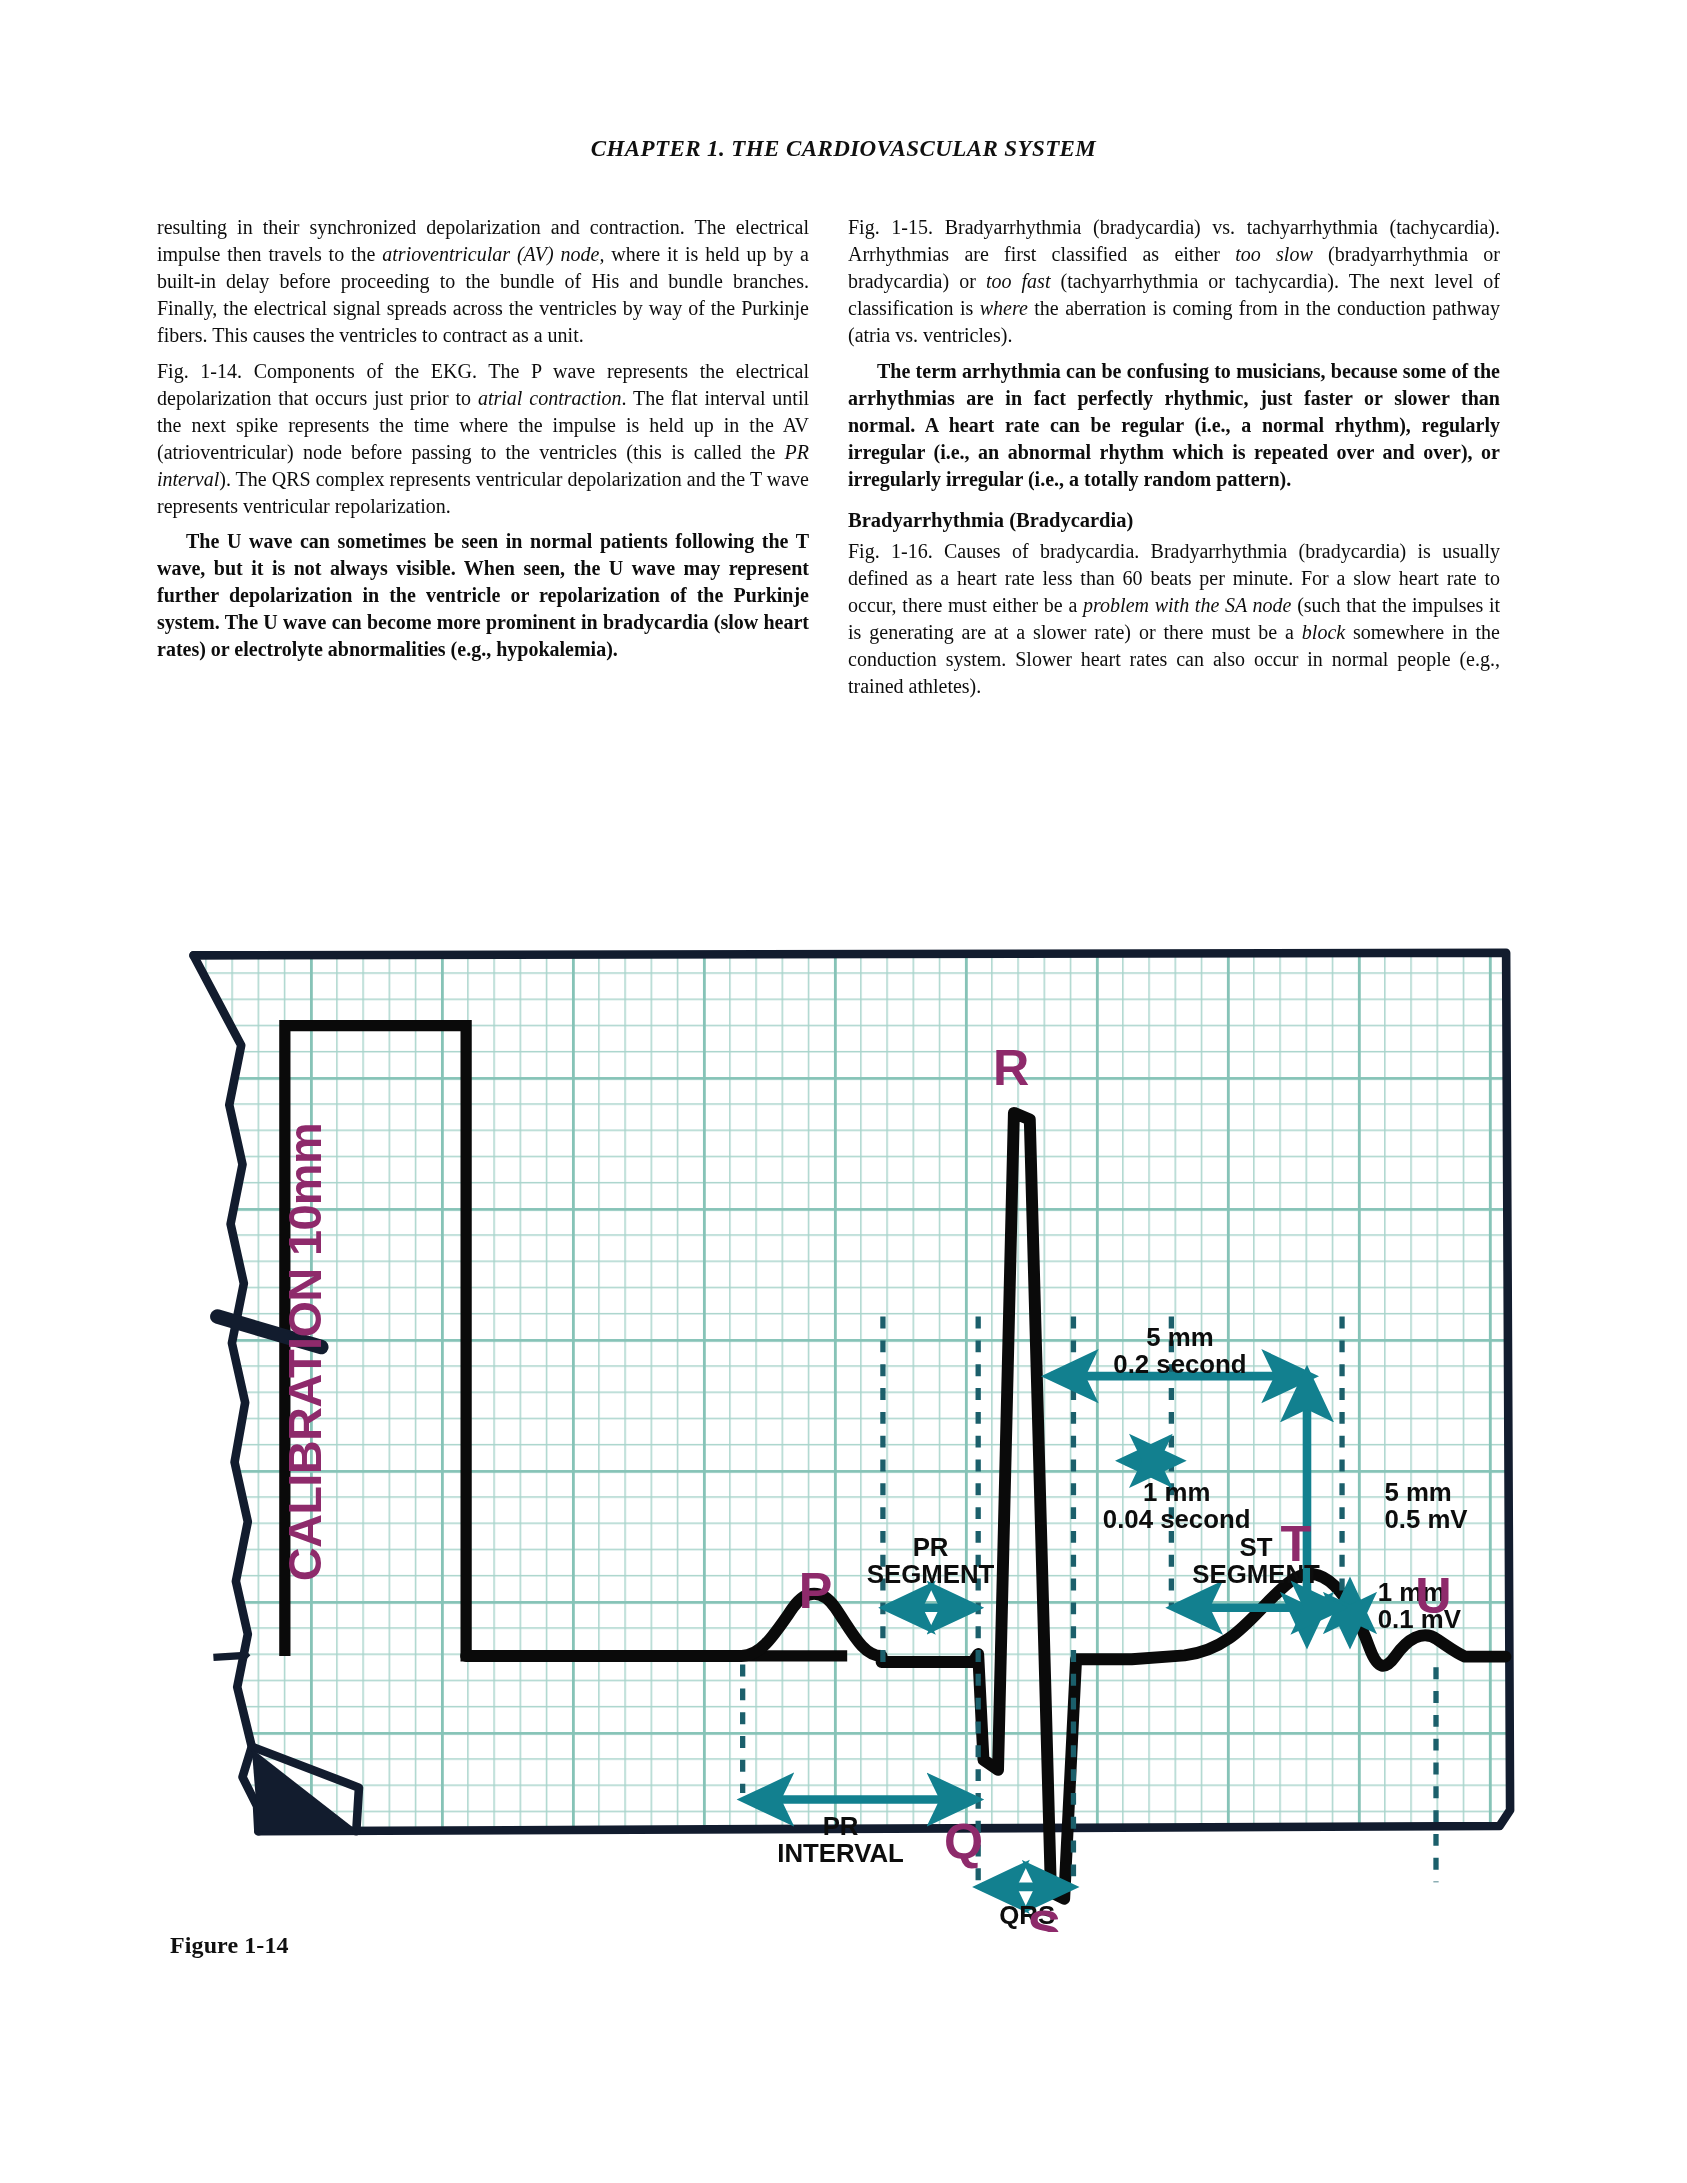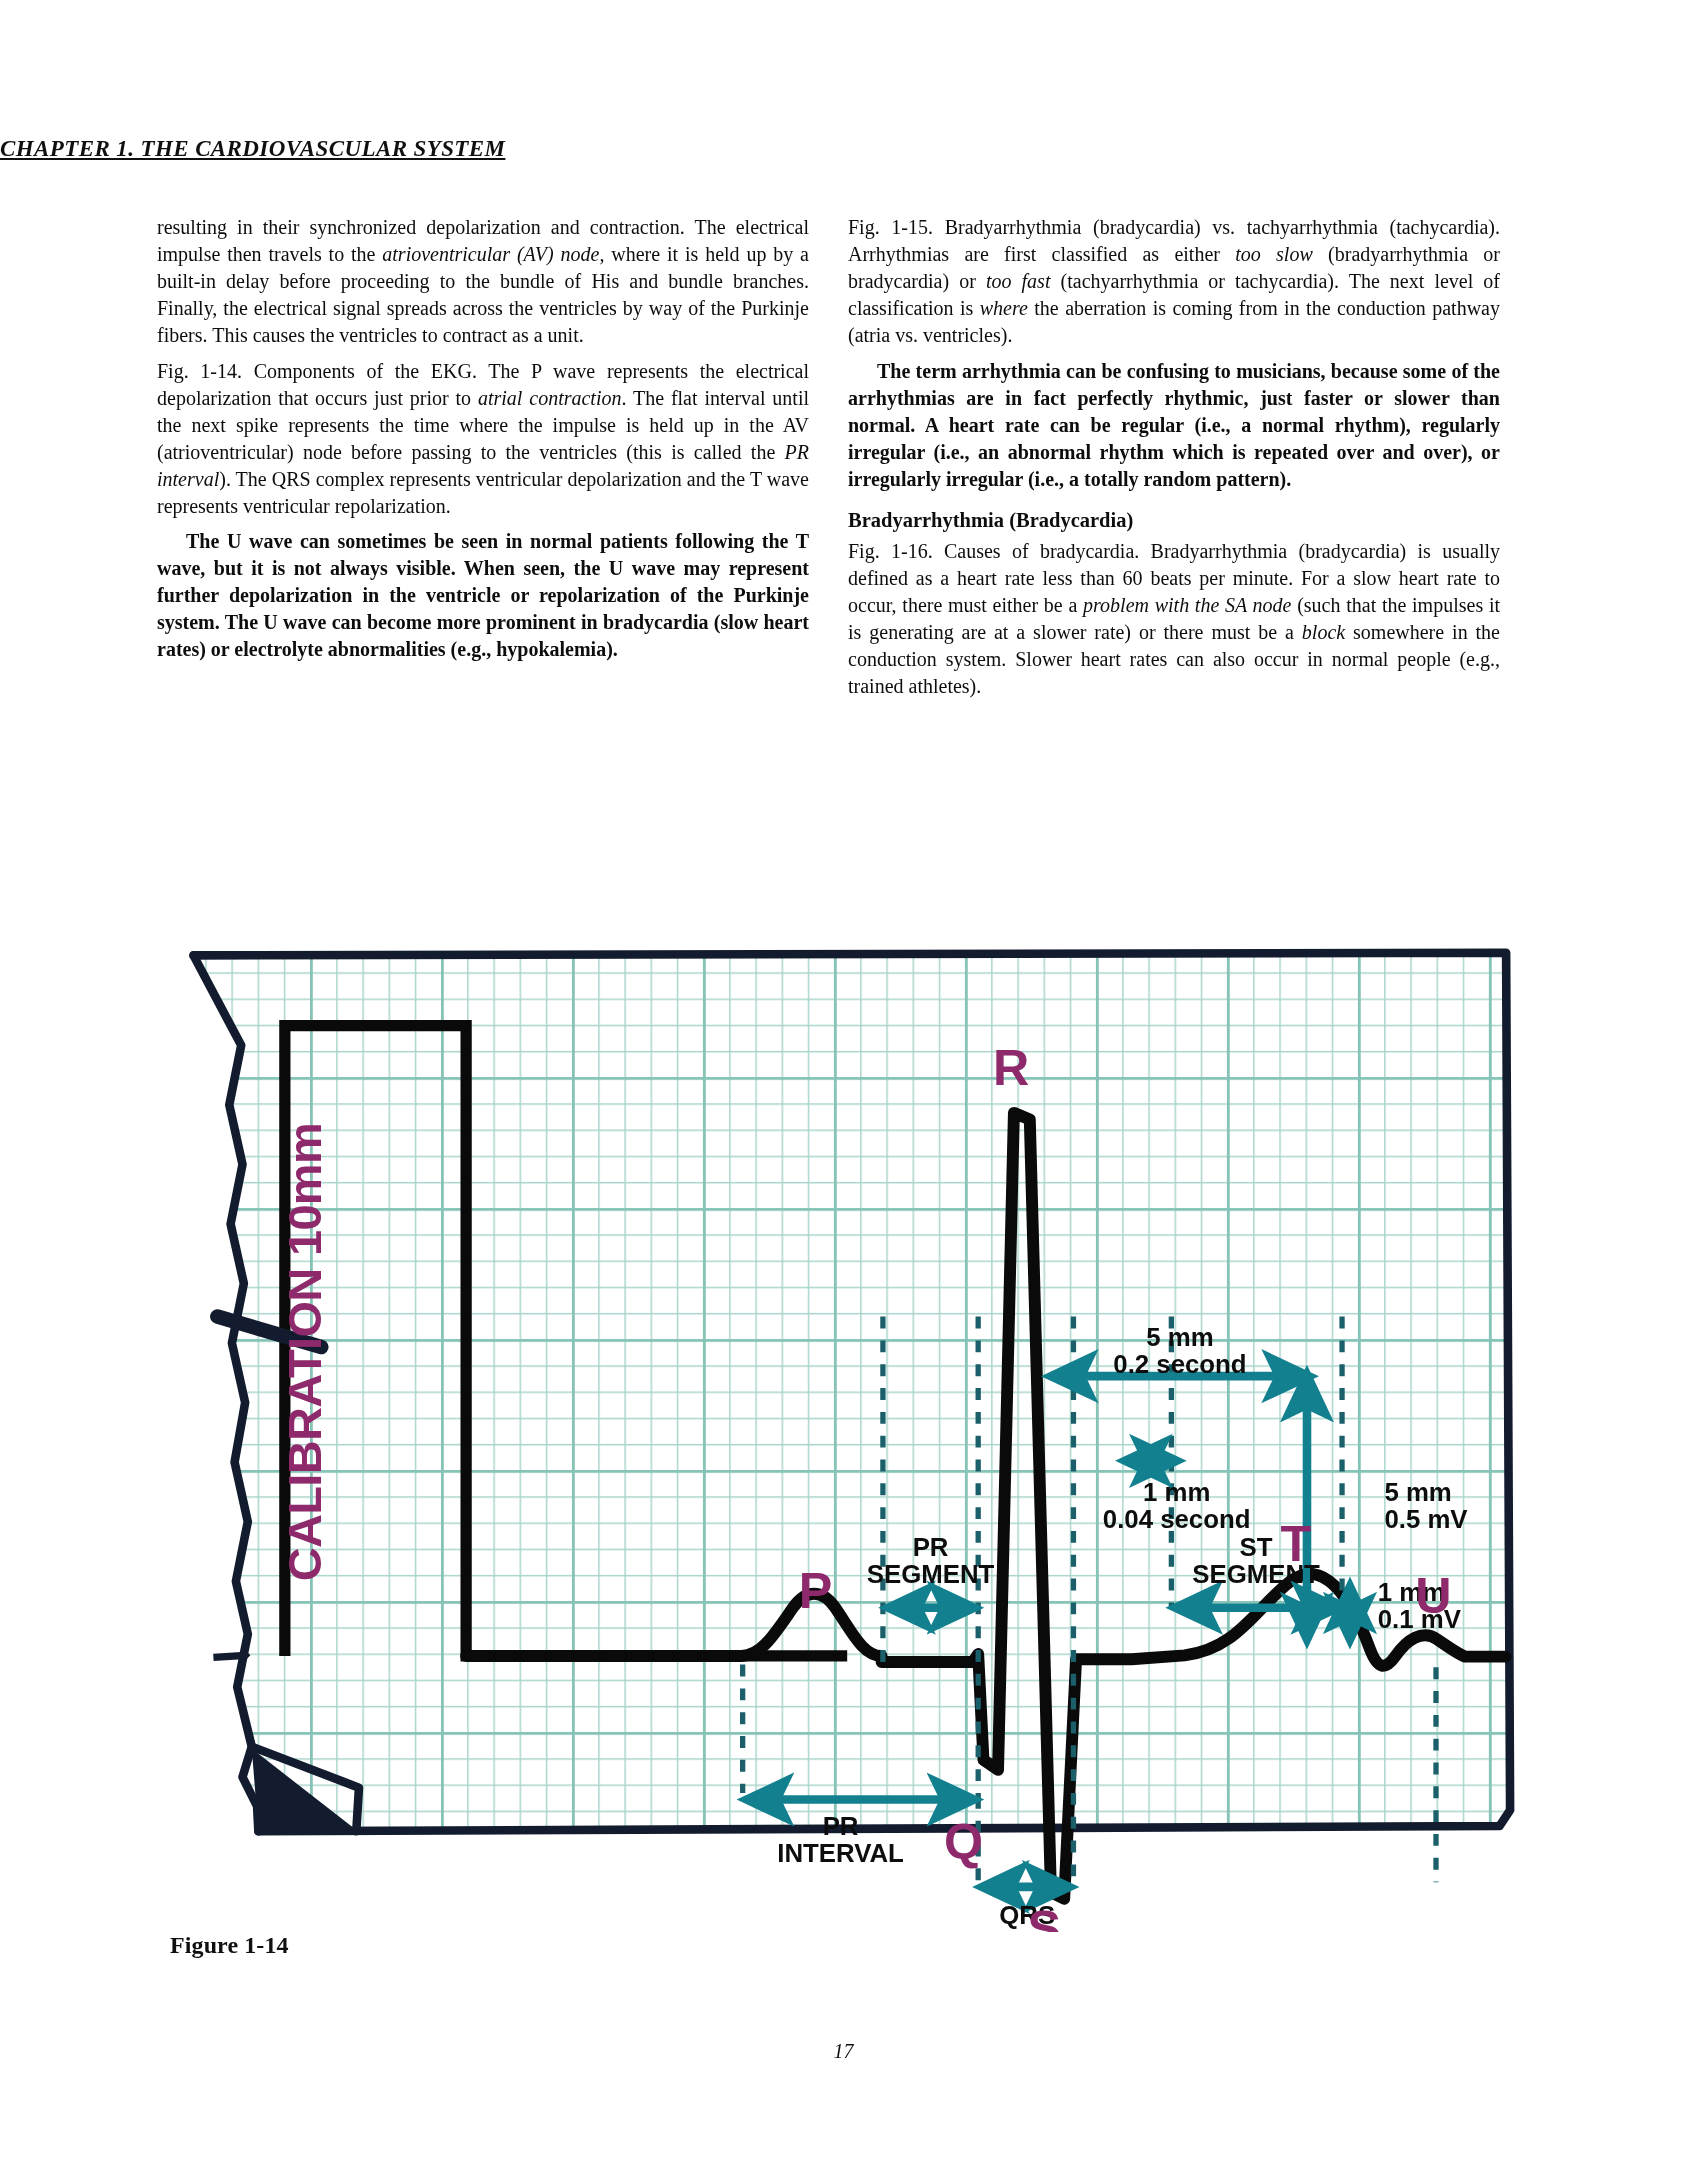--- a/index.html
+++ b/index.html
@@ -3,23 +3,23 @@
 <meta charset="utf-8">
 <style>
   html,body{margin:0;padding:0;background:#fff;}
   body{width:1687px;height:2183px;position:relative;
        font-family:"Liberation Serif","DejaVu Serif",serif;
        -webkit-font-smoothing:antialiased;}
 
   .page{position:absolute;inset:0;background:#ffffff;}
 
   
-  .runhead{position:absolute;left:0;right:0;top:136px;
+  .runhead{position:absolute;left:0;right:0;top:136px;text-align:center;
            font-style:italic;font-weight:700;font-size:23px;letter-spacing:0.4px;
-           color:#101010;text-decoration:underline;}
+           color:#101010;}
 
   
   .col{position:absolute;top:214px;width:652px;
        font-size:20px;line-height:27px;color:#0d0d0d;
        text-align:justify;text-justify:inter-word;
        font-stretch:condensed;}
   .col.left{left:157px;}
   .col.right{left:848px;}
   .col p{margin:0 0 0 0;text-indent:0;}
   .col p + p{margin-top:8.6px;}
@@ -194,16 +194,15 @@
       <text x="1308" y="1512">S</text>
       <text x="1688" y="930">T</text>
       <text x="1896" y="1008">U</text>
     </g>
 
   </svg>
   </div>
 
   <div class="figcaption">Figure 1-14</div>
 
-  <div class="folio">17</div>
 
 </div>
 
 
 </body></html>

